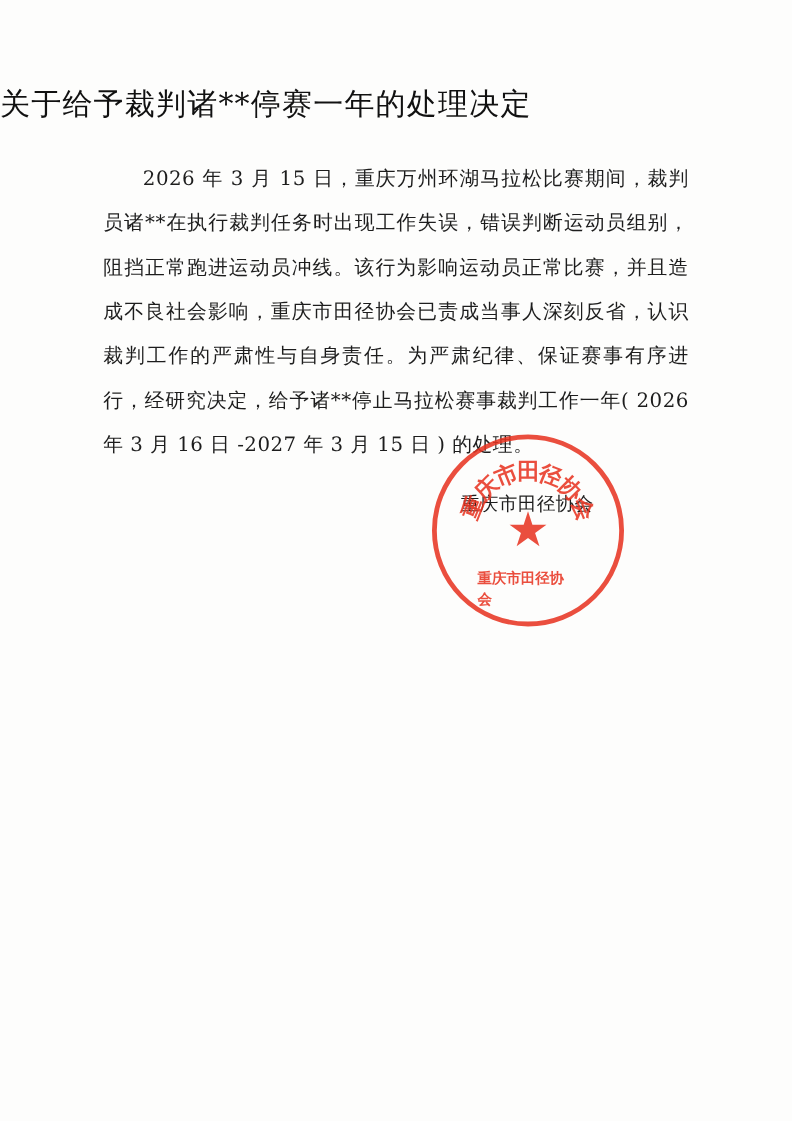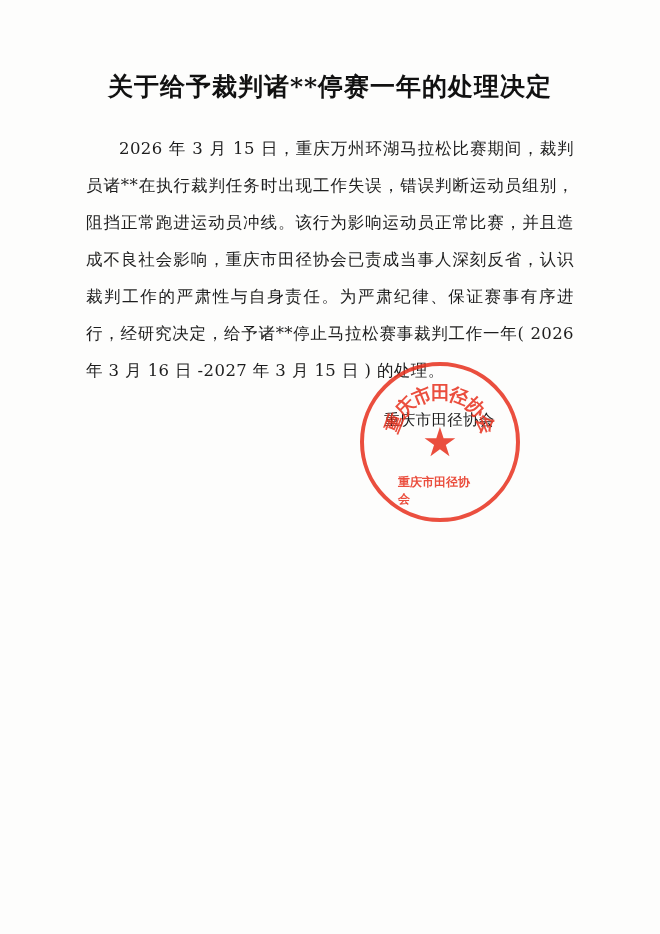--- a/index.html
+++ b/index.html
@@ -18,23 +18,23 @@
   .page {
     position: absolute;
     inset: 0;
     background: #fdfdfc;
   }
   .doc-title {
     position: absolute;
     top: 70px;
     left: 0;
     right: 0;
-    text-align: center;
+    text-align: left;
     font-size: 25px;
-    font-weight: bold;
+    font-weight: normal;
     letter-spacing: 1px;
     font-family: "DejaVu Serif", "Liberation Serif", serif;
     color: #111;
   }
   .body-text {
     position: absolute;
     top: 122px;
     left: 78px;
     width: 504px;
     font-size: 16.5px;

